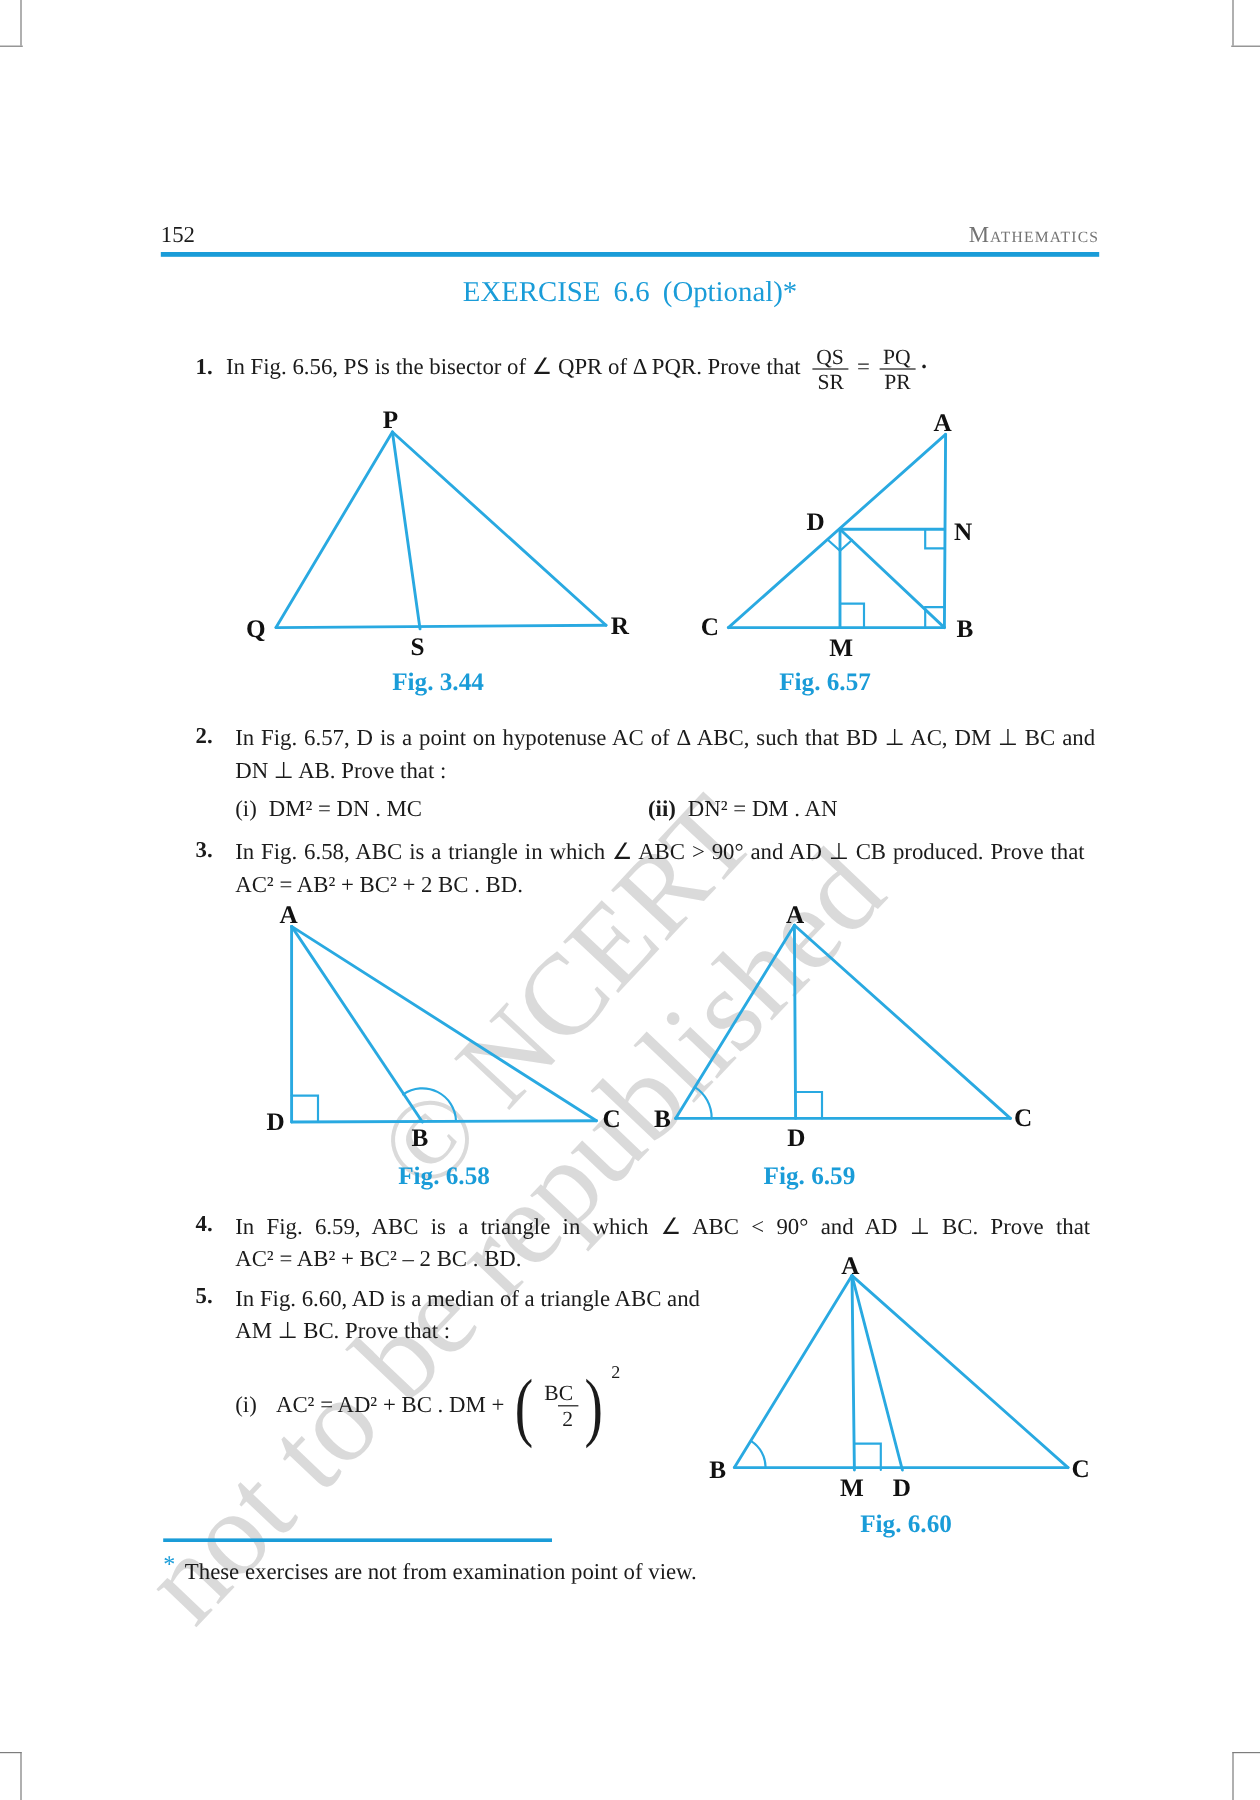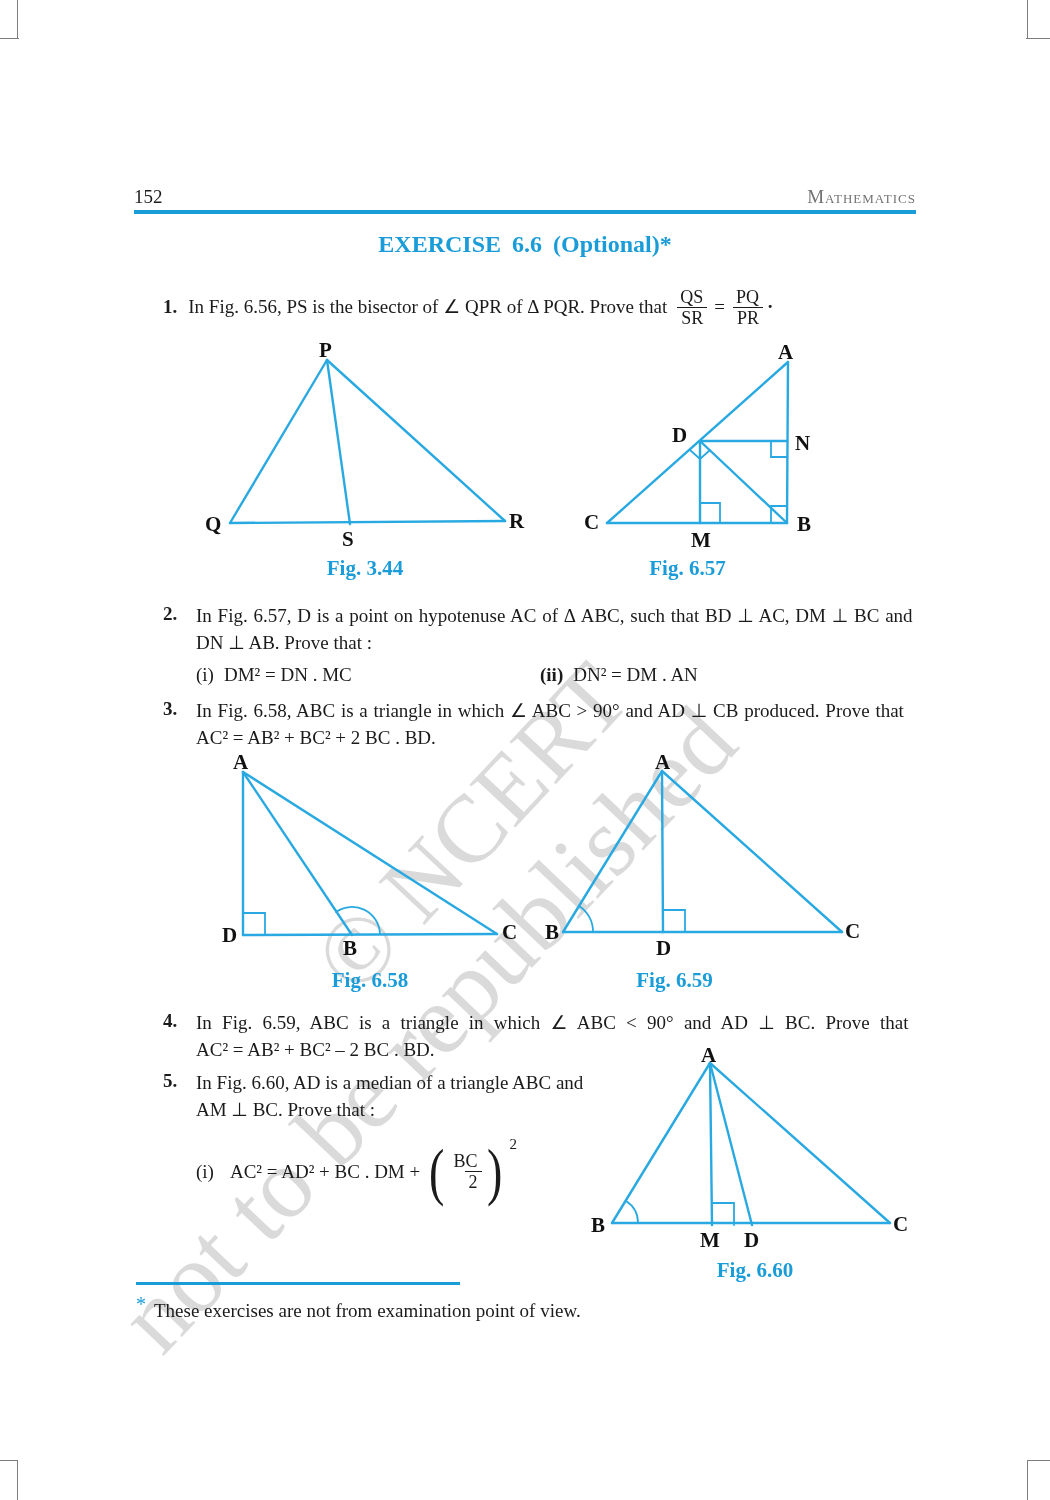--- a/index.html
+++ b/index.html
@@ -8,21 +8,21 @@
   .abs{position:absolute;}
   
   .wm{position:absolute;z-index:0;color:rgba(168,168,168,0.42);font-family:"Liberation Serif",serif;
       white-space:nowrap;transform-origin:0 0;pointer-events:none;}
   
   .pagenum{font-size:19px;}
   .running-head{font-size:19px;font-variant:small-caps;letter-spacing:1px;font-weight:400;}
   .blue{color:#737373;}
   .rule{background:#1A9CD8;}
   
-  .title{font-size:24px;font-weight:bold;color:#1A9CD8;text-align:center;word-spacing:5px;}
+  .title{font-size:24px;font-weight:normal;color:#1A9CD8;text-align:center;word-spacing:5px;}
   
   .pnum{font-size:19px;font-weight:bold;}
   .ptext{font-size:19px;line-height:26px;white-space:nowrap;}
   .sub{font-size:19px;white-space:nowrap;}
   
   .frac{display:inline-flex;flex-direction:column;align-items:flex-end;font-size:18px;line-height:20px;
         text-align:center;vertical-align:middle;}
   .frac .den{border-top:1.7px solid #1b1b1b;}
   .frac .num,.frac .den{padding:0 4px;text-align:center;}
   .eqrow{display:flex;align-items:center;font-size:19px;}

